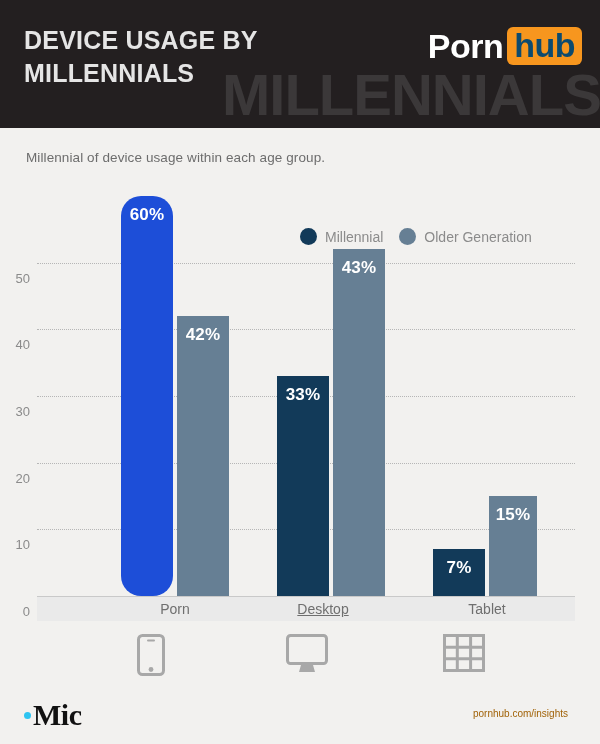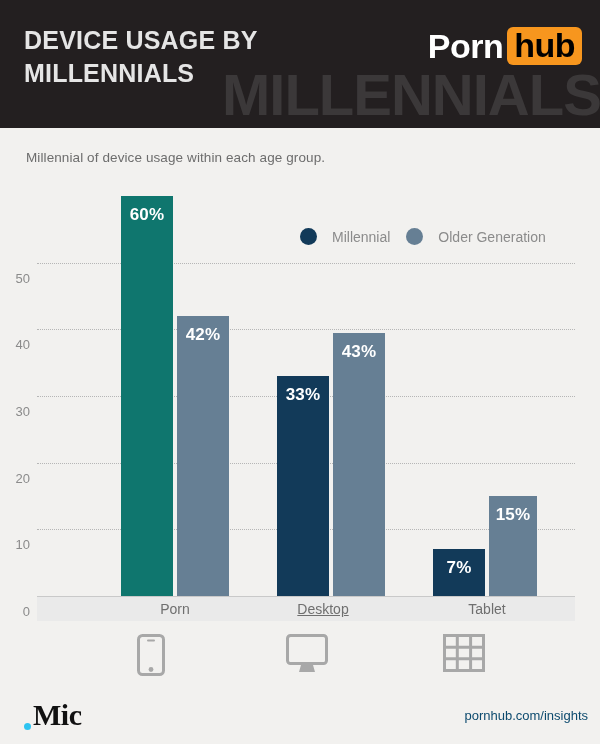--- a/index.html
+++ b/index.html
@@ -65,21 +65,21 @@
     font-size: 34px;
     font-weight: bold;
     letter-spacing: -0.5px;
     line-height: 1;
   }
   .logo-porn {
     color: #ffffff;
     padding-right: 4px;
   }
   .logo-hub {
-    color: #000000;
+    color: #0c4a6e;
     background: #f7961e;
     border-radius: 6px;
     padding: 1px 7px 3px 7px;
   }
 
   
   .subtitle {
     position: absolute;
     left: 26px;
     top: 150px;
@@ -93,21 +93,21 @@
     position: absolute;
     left: 300px;
     top: 228px;
     display: flex;
     align-items: center;
     gap: 9px;
   }
   .legend-item {
     display: flex;
     align-items: center;
-    gap: 15px;
+    gap: 8px;
     margin-right: 7px;
   }
   .legend-dot {
     width: 17px;
     height: 17px;
     border-radius: 50%;
     flex: none;
   }
   .legend-label {
     font-size: 14px;
@@ -205,36 +205,36 @@
     position: absolute;
     left: 24px;
     top: 10px;
     font-family: "Liberation Serif", serif;
     font-size: 30px;
     font-weight: bold;
     color: #111111;
     letter-spacing: -0.5px;
     line-height: 1;
     display: flex;
-    align-items: flex-end;
+    align-items: flex-start;
   }
   .mic-dot {
     width: 7px;
     height: 7px;
     border-radius: 50%;
     background: #2ec4f1;
     margin-right: 2px;
     margin-top: 12px;
   }
   .footer-url {
     position: absolute;
-    right: 12px;
+    right: 32px;
     top: 18px;
-    font-size: 13px;
-    color: #0c4a6e;
+    font-size: 10px;
+    color: #a16207;
   }
 </style>
 </head>
 <body>
 
 <div id="infographic">
 
   <div class="header">
     <div class="watermark">MILLENNIALS</div>
     <div class="title">DEVICE USAGE BY MILLENNIALS</div>
@@ -263,30 +263,30 @@
       <div class="gridline" style="top: 333.333px;"></div>
       <div class="ytick" style="top: 337.333px;">10</div>
       <div class="gridline" style="top: 266.667px;"></div>
       <div class="ytick" style="top: 270.667px;">20</div>
       <div class="gridline" style="top: 200px;"></div>
       <div class="ytick" style="top: 204px;">30</div>
       <div class="gridline" style="top: 133.333px;"></div>
       <div class="ytick" style="top: 137.333px;">40</div>
       <div class="gridline" style="top: 66.6667px;"></div>
       <div class="ytick" style="top: 70.6667px;">50</div>
-      <div class="bar" style="left: 84px; width: 52px; height: 400px; background: #0f766e;">
+      <div class="bar" style="left: 84px; width: 52px; height: 400px; background: #1d4ed8; border-radius: 20px;">
         <div class="bar-label">60%</div>
       </div>
       <div class="bar" style="left: 140px; width: 52px; height: 280px; background: rgb(102, 127, 148);">
         <div class="bar-label">42%</div>
       </div>
       <div class="bar" style="left: 240px; width: 52px; height: 220px; background: rgb(18, 58, 89);">
         <div class="bar-label">33%</div>
       </div>
-      <div class="bar" style="left: 296px; width: 52px; height: 263px; background: rgb(102, 127, 148);">
+      <div class="bar" style="left: 296px; width: 52px; height: 347px; background: rgb(102, 127, 148);">
         <div class="bar-label">43%</div>
       </div>
       <div class="bar" style="left: 396px; width: 52px; height: 46.6667px; background: rgb(18, 58, 89);">
         <div class="bar-label">7%</div>
       </div>
       <div class="bar" style="left: 452px; width: 48px; height: 100px; background: rgb(102, 127, 148);">
         <div class="bar-label">15%</div>
       </div>
     </div>
 

